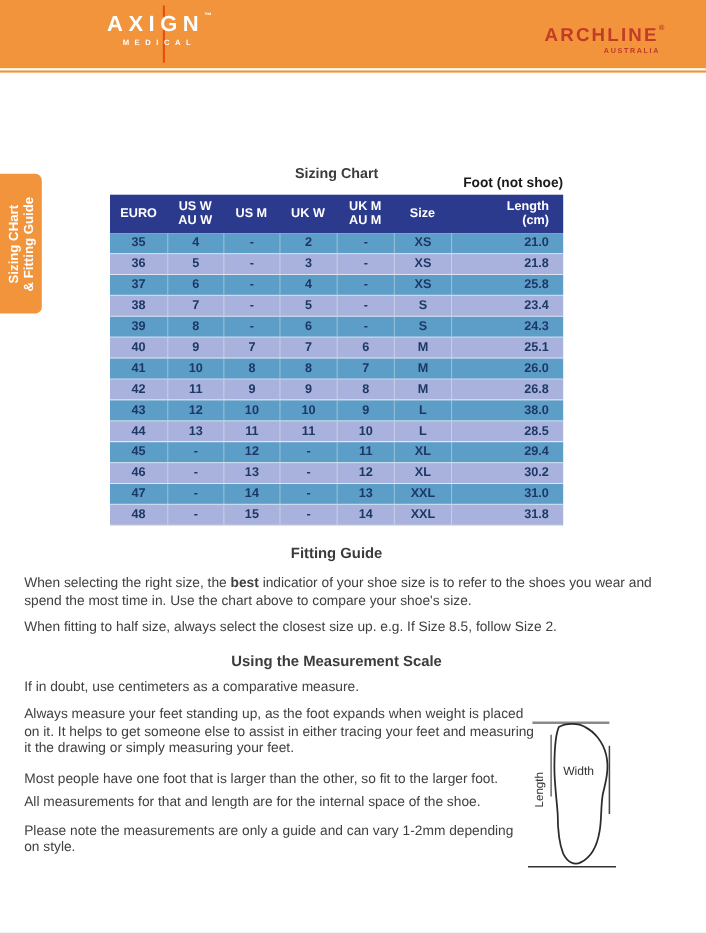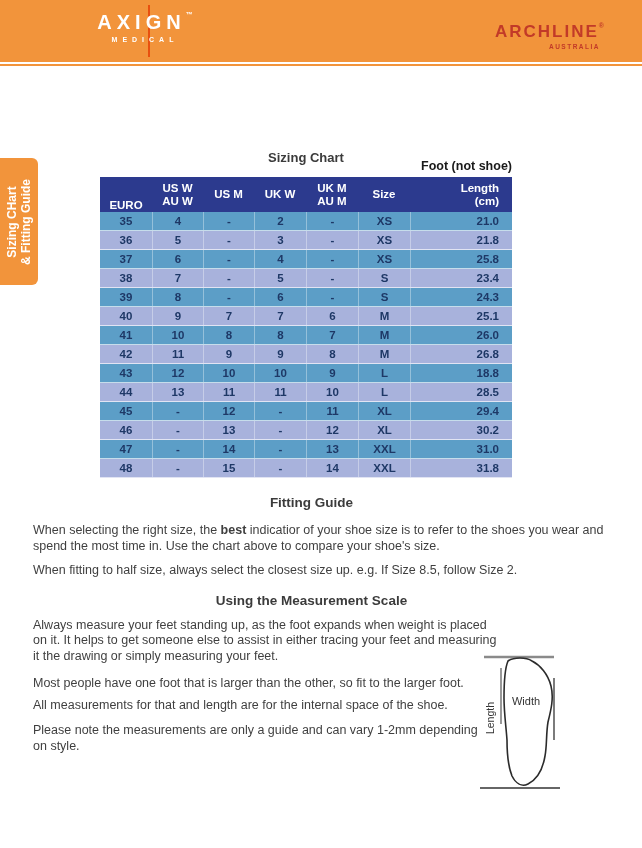--- a/index.html
+++ b/index.html
@@ -43,30 +43,30 @@
                  font-size:12.5px; font-weight:bold; color:#1a1a1a; }
 
   .size-table { position:absolute; left:100px; top:177px; width:412px; }
   .thead { display:flex; height:35px; background:#2C3A8E; color:#fff; }
   .th { display:flex; flex-direction:column; justify-content:center; text-align:center;
         font-size:11.5px; font-weight:bold; line-height:13px; }
   .tr { display:flex; height:19px; background:#5C9EC7; border-bottom:1px solid rgba(255,255,255,0.65); }
   .tr.alt { background:#A8B2DC; }
   .td { font-size:11.5px; font-weight:bold; color:#1E3866; text-align:center; line-height:18px; }
   .td + .td { border-left:1px solid rgba(255,255,255,0.35); }
-  .th:nth-child(1), .td:nth-child(1) { width:52px;justify-content:flex-end; }
+  .th:nth-child(1), .td:nth-child(1) { width:52px; }
   .th:nth-child(2), .td:nth-child(2) { width:51px; }
   .th:nth-child(3), .td:nth-child(3) { width:51px; }
   .th:nth-child(4), .td:nth-child(4) { width:52px; }
   .th:nth-child(5), .td:nth-child(5) { width:52px; }
   .th:nth-child(6), .td:nth-child(6) { width:52px; }
   .th:nth-child(7), .td:nth-child(7) { width:102px; text-align:right; padding-right:13px; }
 
   
-  .text-area { position:absolute; left:0; top:488px; width:612px;padding-left:11px; }
+  .text-area { position:absolute; left:0; top:488px; width:612px; }
   .text-area h3 { text-align:center; font-size:13.5px; font-weight:bold; color:#3b3b3b; }
   .h-fitting { margin-top:7px; }
   .h-scale { margin-top:14px; }
   .text-area p { margin-left:22px; font-size:12.5px; line-height:15.5px; color:#3f3f3f; }
   .p1 { margin-top:13px; max-width:592px; }
   .p2 { margin-top:9px; }
   .p3 { margin-top:9px; }
   .p4 { margin-top:10px; max-width:468px; }
   .p5 { margin-top:12px; max-width:480px; }
   .p6 { margin-top:6px; max-width:480px; }
@@ -204,21 +204,21 @@
           <div class="td">M</div>
           <div class="td">26.8</div>
         </div>
         <div class="tr">
           <div class="td">43</div>
           <div class="td">12</div>
           <div class="td">10</div>
           <div class="td">10</div>
           <div class="td">9</div>
           <div class="td">L</div>
-          <div class="td">18.8</div>
+          <div class="td">38.0</div>
         </div>
         <div class="tr alt">
           <div class="td">44</div>
           <div class="td">13</div>
           <div class="td">11</div>
           <div class="td">11</div>
           <div class="td">10</div>
           <div class="td">L</div>
           <div class="td">28.5</div>
         </div>
@@ -260,20 +260,21 @@
         </div>
       </div>
   </div>
 
   <div class="text-area">
     <h3 class="h-fitting">Fitting Guide</h3>
     <p class="p1"><span>When selecting the right size, the </span><span class="bold">best</span><span> indicatior of your shoe size is to refer to the shoes you wear and spend the most time in. Use the chart above to compare your shoe's size.</span></p>
     <p class="p2">When fitting to half size, always select the closest size up. e.g. If Size 8.5, follow Size 2.</p>
 
     <h3 class="h-scale">Using the Measurement Scale</h3>
+    <p class="p3">If in doubt, use centimeters as a comparative measure.</p>
     <p class="p4">Always measure your feet standing up, as the foot expands when weight is placed on it. It helps to get someone else to assist in either tracing your feet and measuring it the drawing or simply measuring your feet.</p>
     <p class="p5">Most people have one foot that is larger than the other, so fit to the larger foot.</p>
     <p class="p6">All measurements for that and length are for the internal space of the shoe.</p>
     <p class="p7">Please note the measurements are only a guide and can vary 1-2mm depending on style.</p>
   </div>
 
   <div class="foot-diagram">
     <svg width="94" height="150" viewBox="0 0 94 150">
       <line x1="10" y1="9" x2="80" y2="9" stroke="#8a8a8a" stroke-width="2.4"></line>
       <line x1="6" y1="140" x2="86" y2="140" stroke="#333" stroke-width="1.5"></line>

